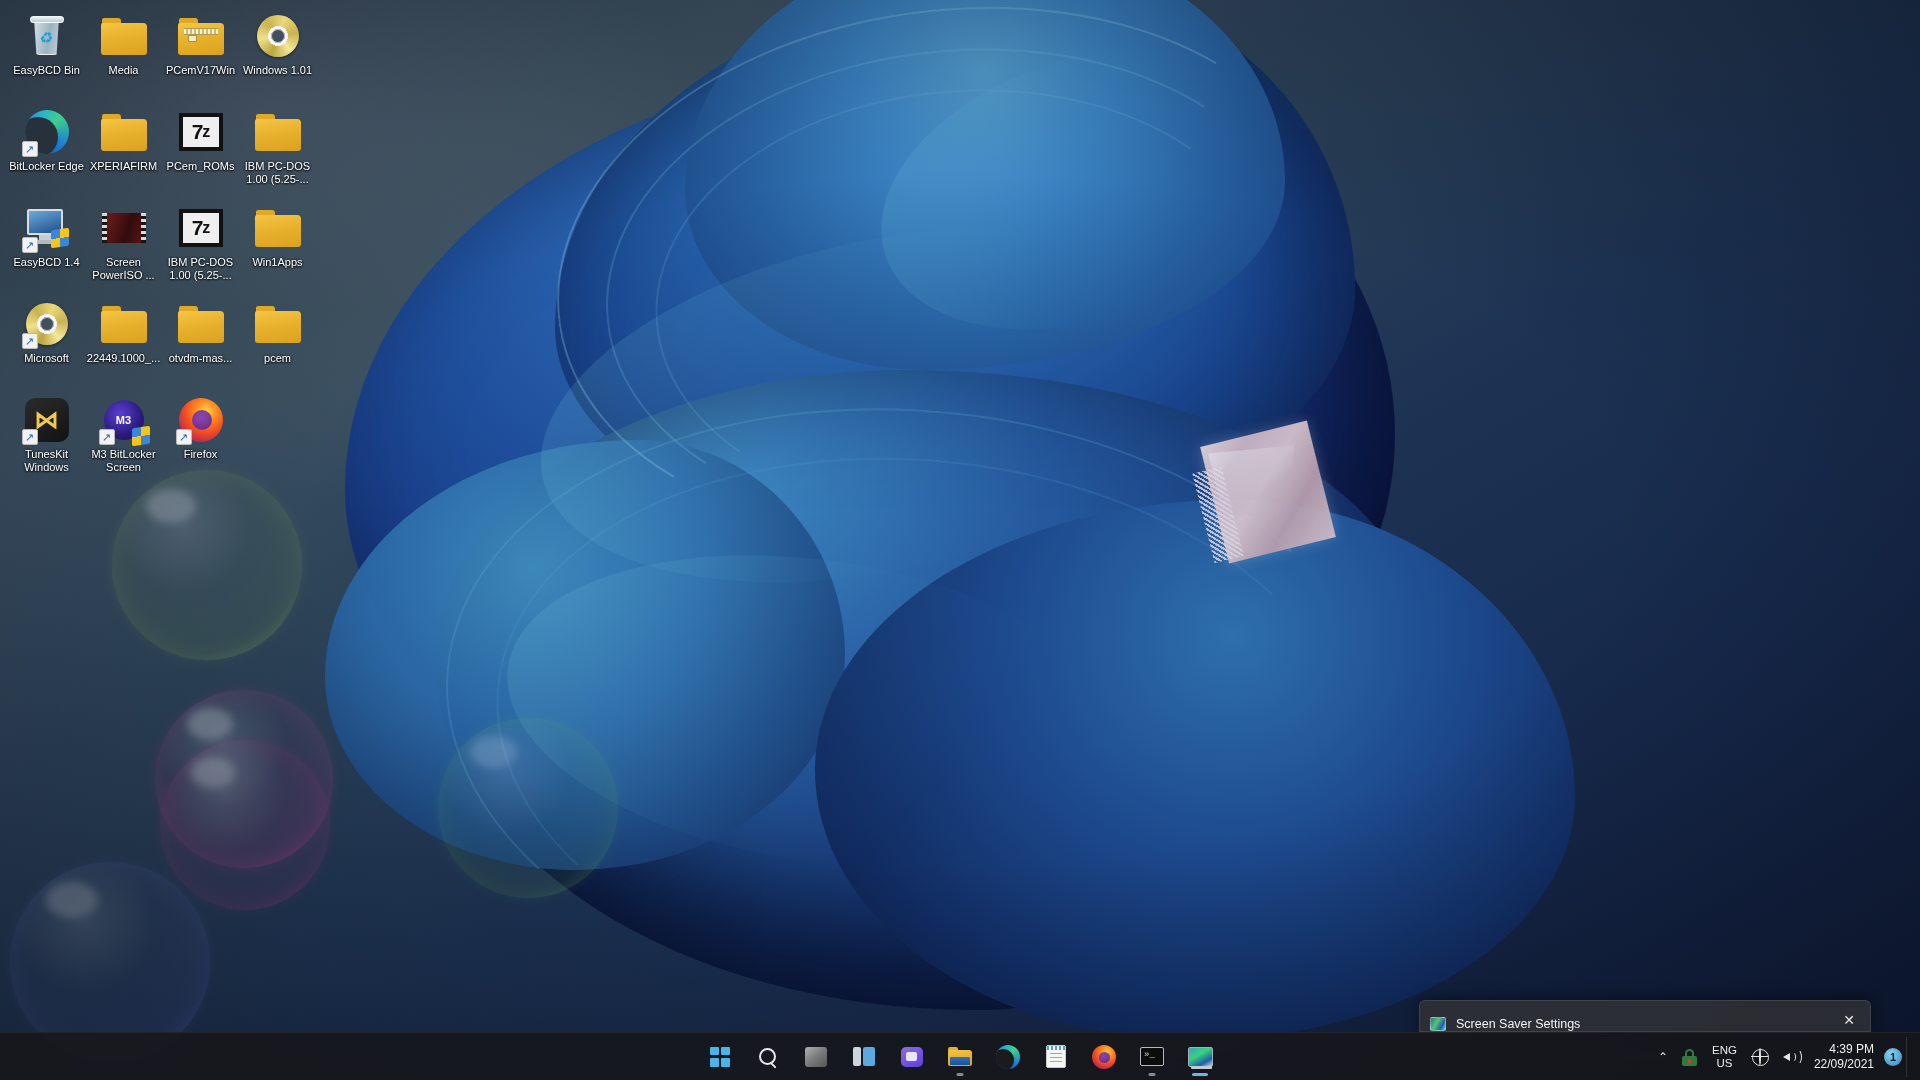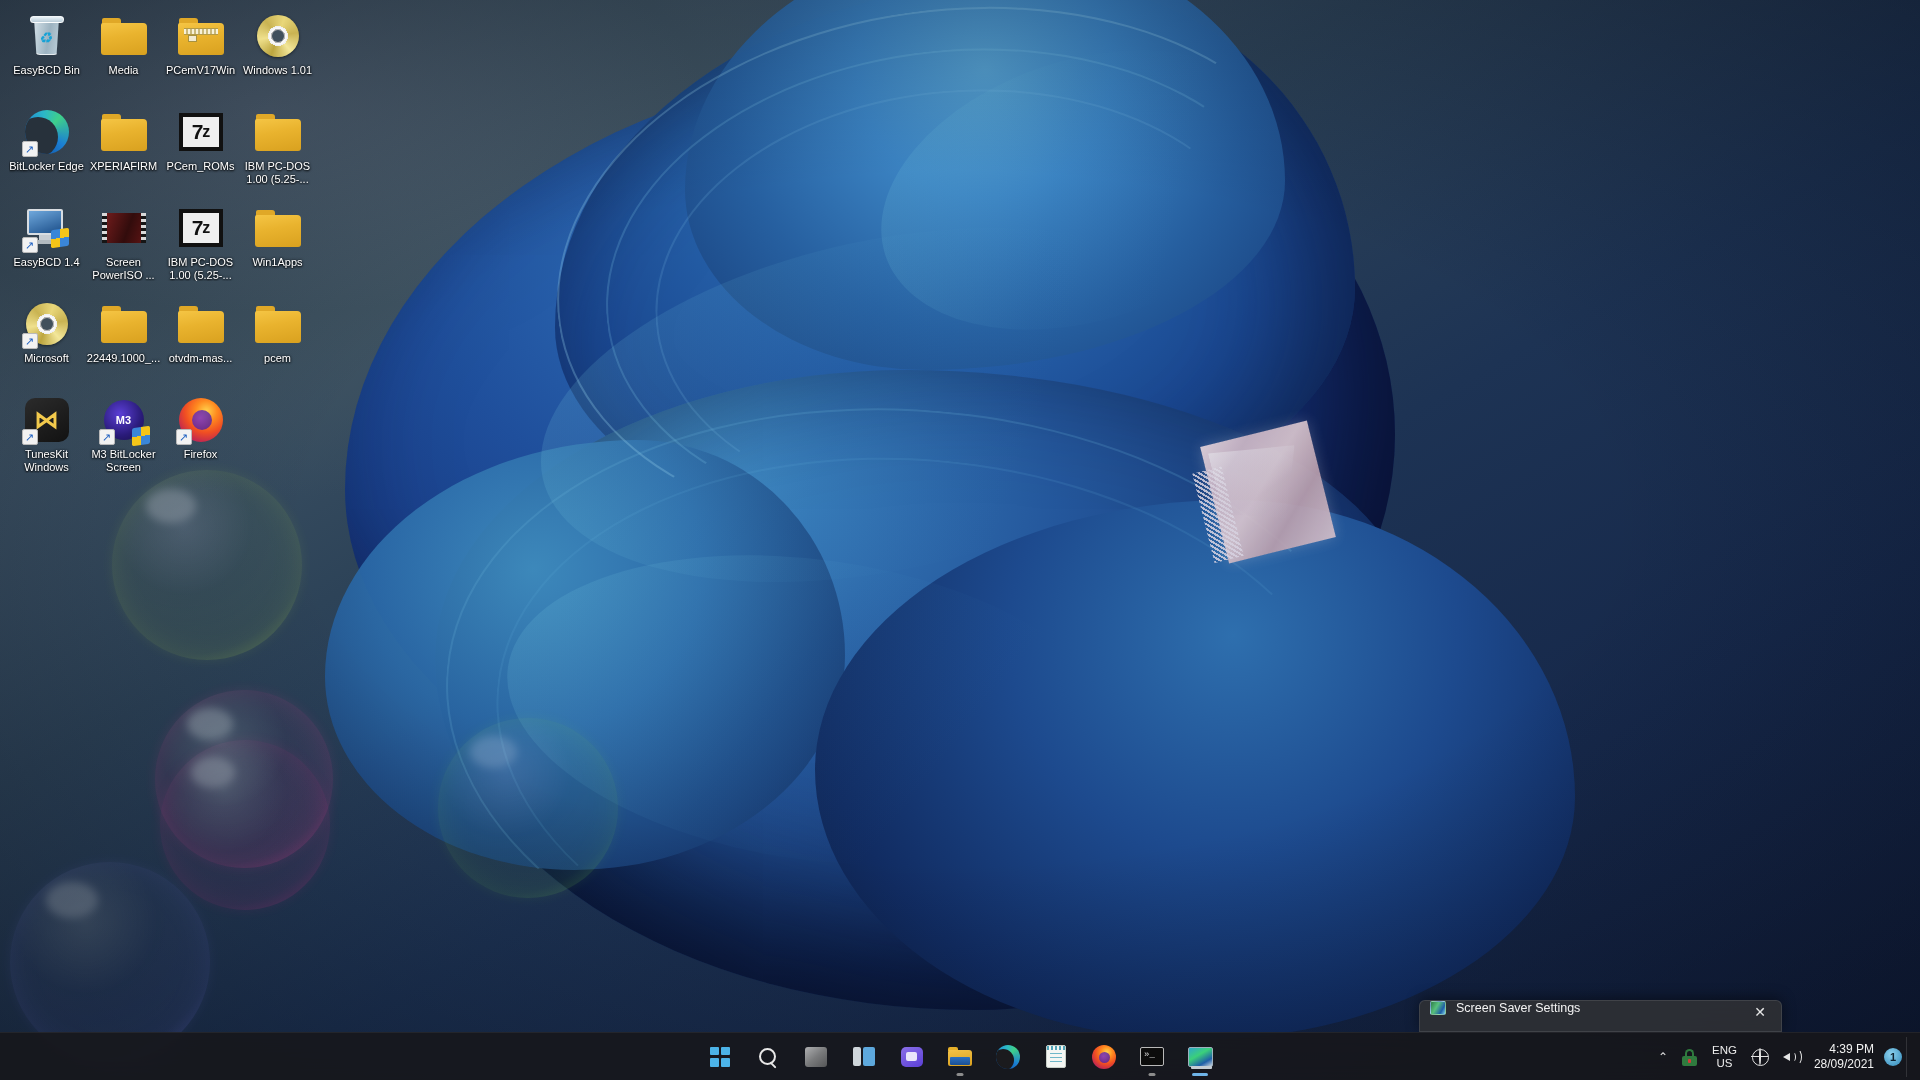--- a/index.html
+++ b/index.html
@@ -262,25 +262,25 @@
     background:repeating-linear-gradient(45deg, rgba(230,220,230,.85) 0 2px, transparent 2px 4px);
   }
   #ss-fragment:after{
     content:""; position:absolute; left:6px; top:8px; right:18px; bottom:30px;
     background:linear-gradient(160deg, rgba(255,255,255,.45), rgba(200,180,195,.15) 60%, transparent);
     clip-path:polygon(0 0,100% 16%,70% 100%,0 76%);
   }
 
   
   #toast{
-    position:absolute; left:1419px; top:1000px; width:363px; height:32px;
+    position:absolute; left:1419px; top:1000px; width:452px; height:32px;
     background:rgba(46,48,52,0.92);
     border:1px solid rgba(255,255,255,0.10);
     border-radius:6px 6px 0 0;
-    display:flex; align-items:flex-start; padding:0 10px;
+    display:flex; align-items:flex-end; padding:0 10px;
     box-shadow:0 -2px 14px rgba(0,0,0,.45);
     backdrop-filter:blur(12px);
   }
   #toast .ticon{
     width:16px; height:14px; margin-right:10px; border-radius:2px;
     background:linear-gradient(120deg,#2f7f4a 0%,#58c07c 40%,#1f5fa8 75%,#7fd4e8 100%);
     border:1px solid rgba(255,255,255,.35);
   }
   #toast .ttl{ font-size:12.5px; color:#f3f3f3; flex:1; }
   #toast .tclose{
@@ -704,18 +704,18 @@
     </div>
     <div class="tray-item">
       <span class="volglyph">
         <i class="spk"></i>
           <i class="w1"></i>
           <i class="w2"></i>
       </span>
     </div>
     <div class="tray-item clock">
       <span>4:39 PM</span>
-      <span>28/09/2021</span>
+      <span>22/09/2021</span>
     </div>
     <div class="notifdot">1</div>
     <div id="showdesktop"></div>
   </div>
 </div>
 
 </body></html>

